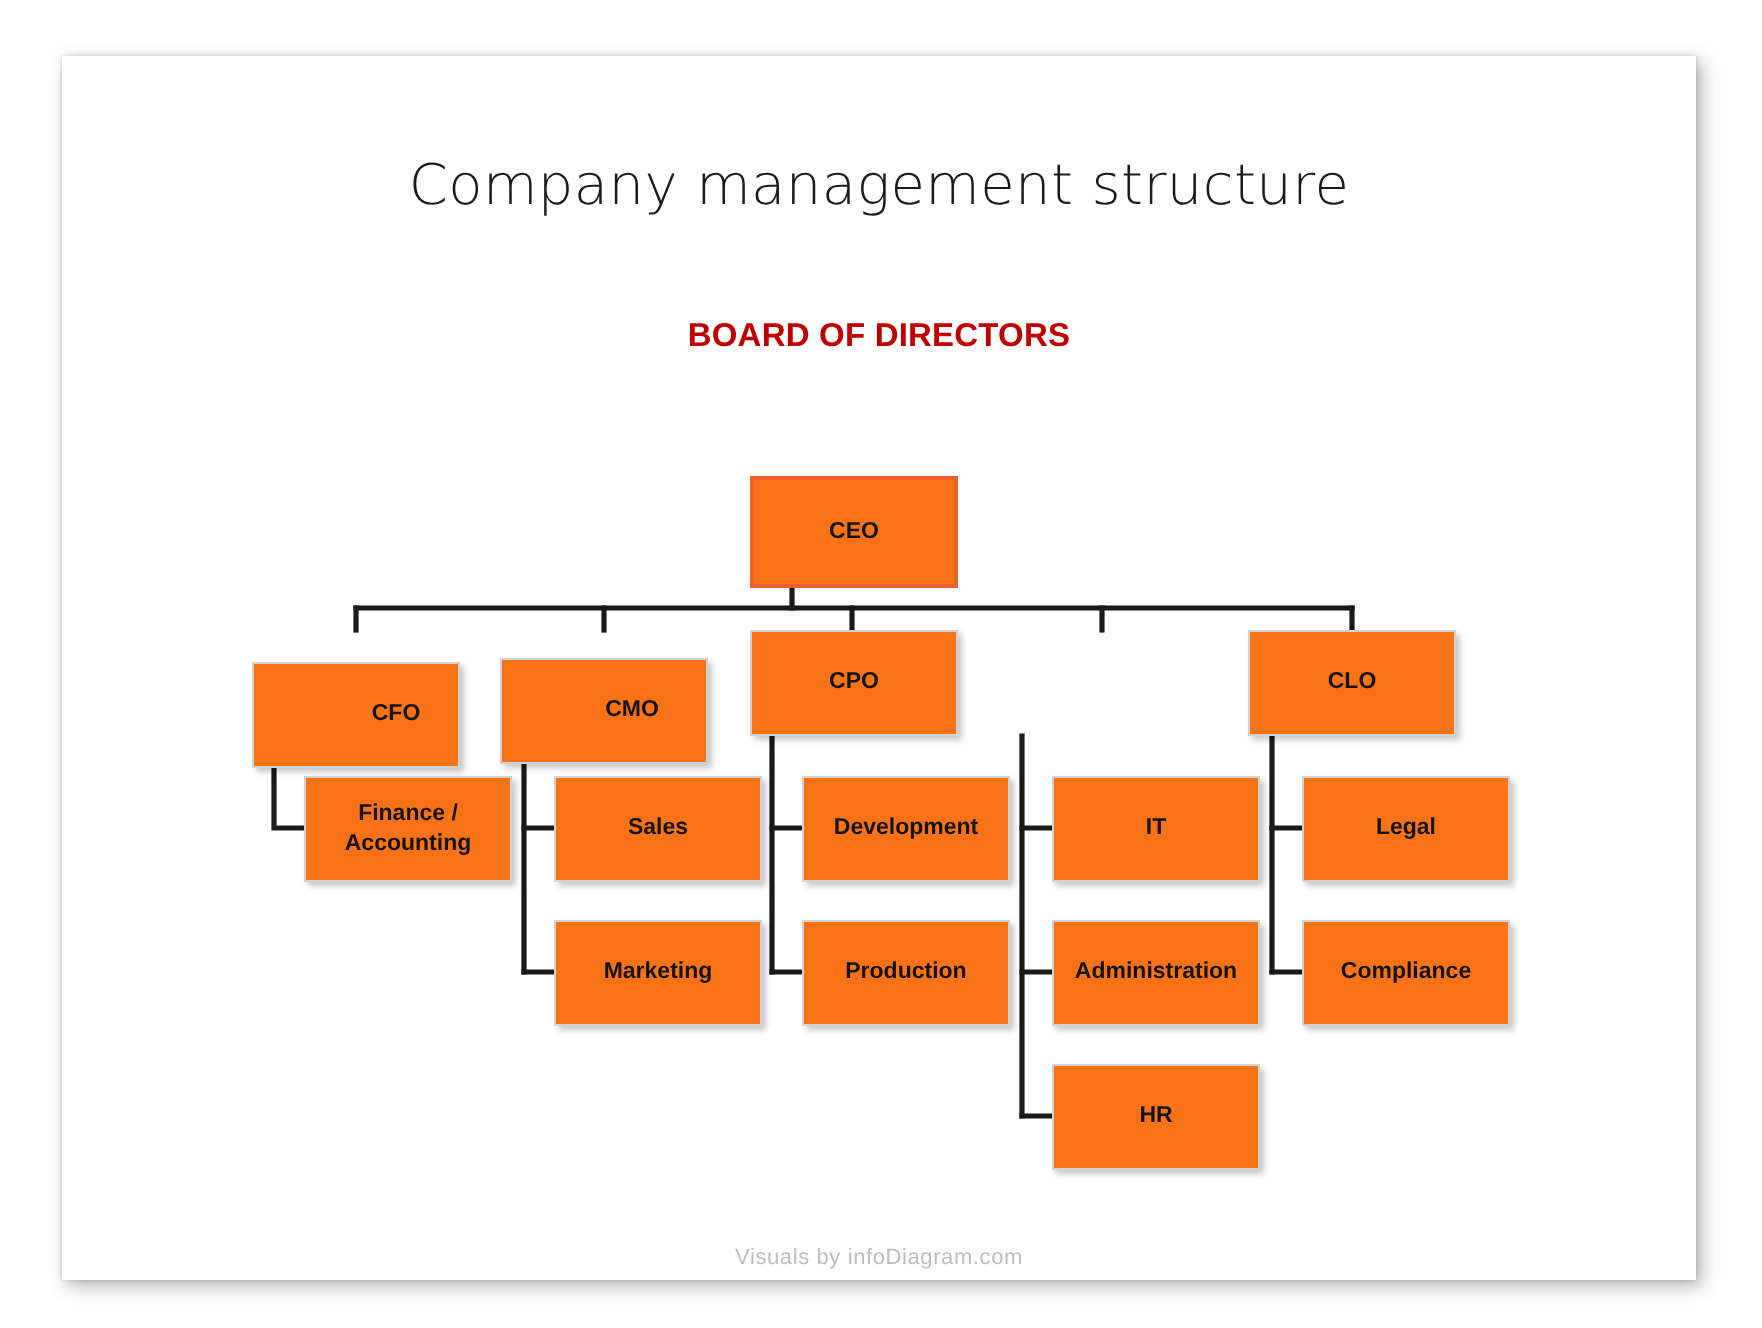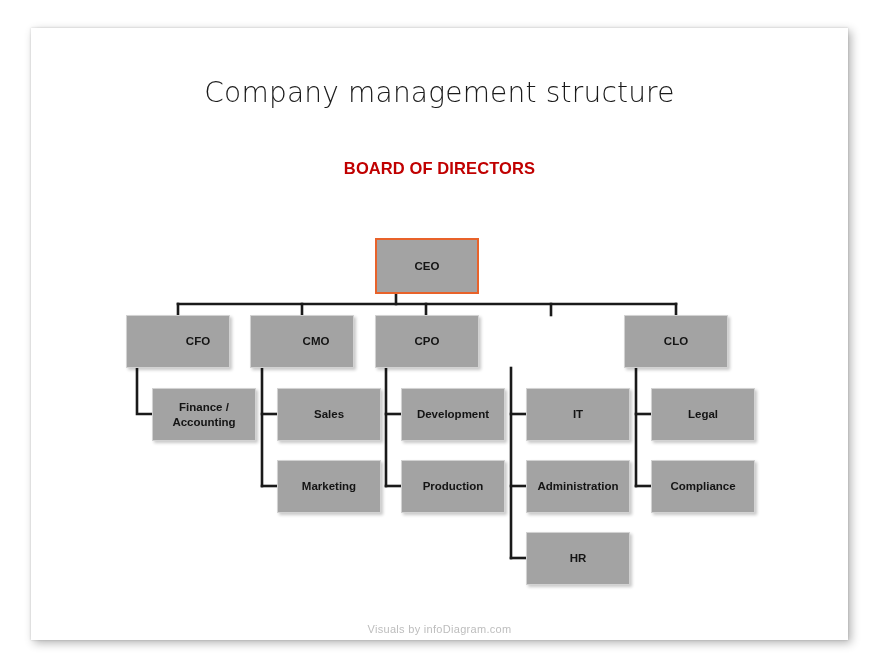--- a/index.html
+++ b/index.html
@@ -68,21 +68,21 @@
     top: 0;
     width: 817px;
     height: 612px;
     pointer-events: none;
   }
 
   
   .node {
     position: absolute;
     box-sizing: border-box;
-    background: #a3a3a3;
+    background: #f97316;
     border: 1px solid #d2d2d2;
     box-shadow: 2px 2px 3px rgba(0,0,0,0.22);
     display: flex;
     align-items: center;
     justify-content: center;
     text-align: center;
     font-size: 11.5px;
     font-weight: bold;
     color: #141414;
     line-height: 1.22;
@@ -133,24 +133,24 @@
       <path d="M 605,340 L 605,458"></path>
       <path d="M 605,386 L 620,386"></path>
       <path d="M 605,458 L 620,458"></path>
     </g>
   </svg>
 
   <div class="node accent" style="left:344px; top:210px; width:104px; height:56px;">
     <span class="label">CEO</span>
   </div>
 
-  <div class="node" style="left:95px; top:287px; width:104px; height:53px;padding-left:40px;">
+  <div class="node" style="left:95px; top:303px; width:104px; height:53px;padding-left:40px;">
     <span class="label">CFO</span>
   </div>
-  <div class="node" style="left:219px; top:287px; width:104px; height:53px;padding-left:28px;">
+  <div class="node" style="left:219px; top:301px; width:104px; height:53px;padding-left:28px;">
     <span class="label">CMO</span>
   </div>
   <div class="node" style="left:344px; top:287px; width:104px; height:53px;">
     <span class="label">CPO</span>
   </div>
   <div class="node" style="left:593px; top:287px; width:104px; height:53px;">
     <span class="label">CLO</span>
   </div>
 
   <div class="node" style="left:121px; top:360px; width:104px; height:53px;">

